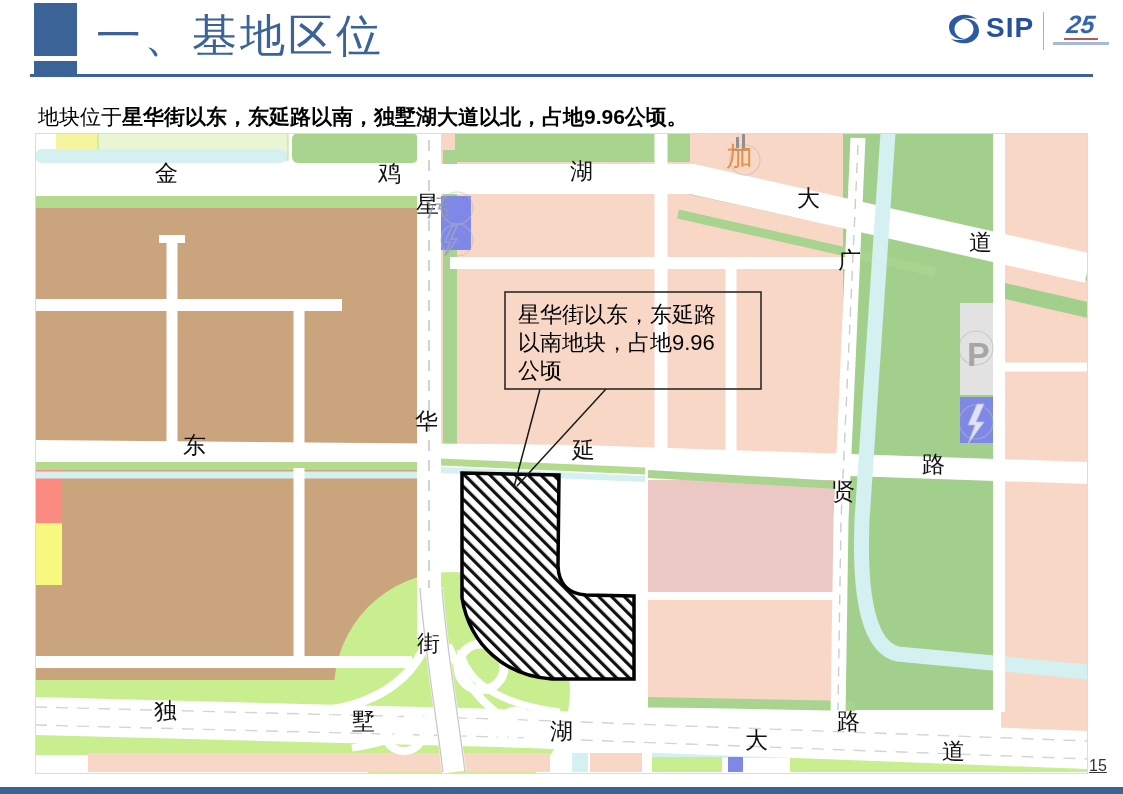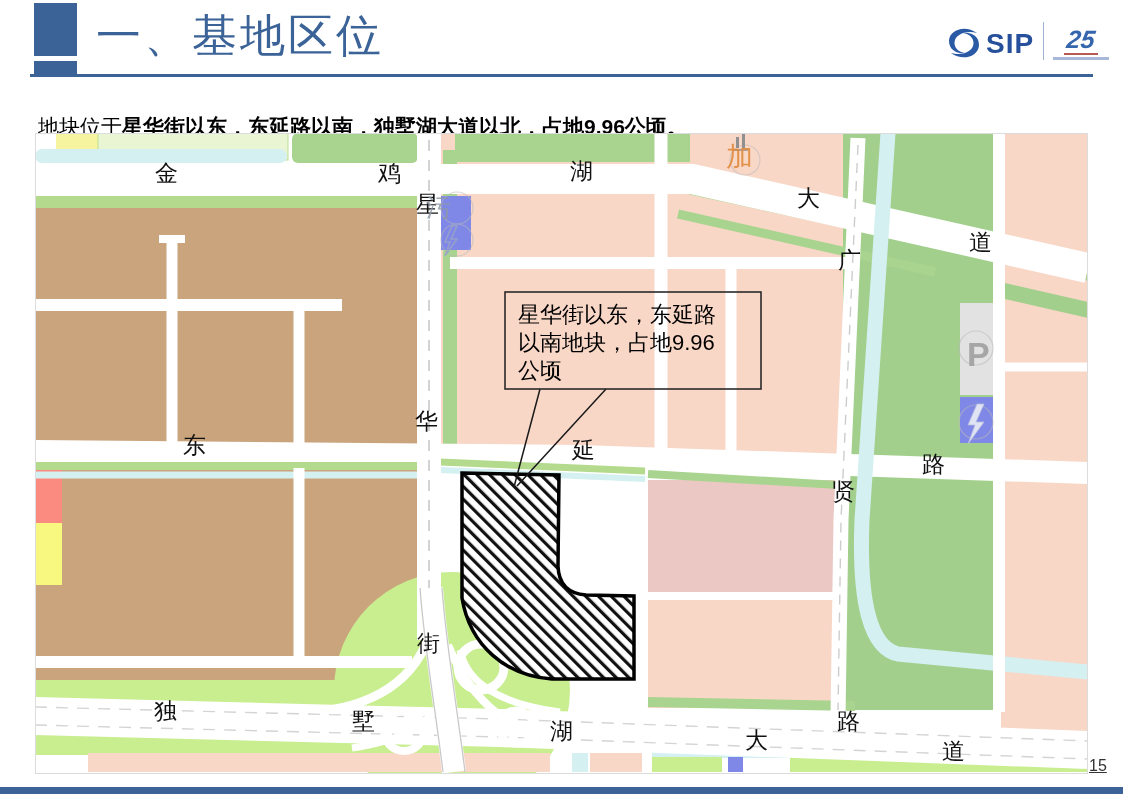--- a/index.html
+++ b/index.html
@@ -6,29 +6,29 @@
   body{
     width:1123px;height:794px;position:relative;background:#ffffff;overflow:hidden;
     font-family:"Liberation Sans","DejaVu Sans",sans-serif;
   }
   
   .deco-square{position:absolute;left:34px;top:3px;width:43px;height:53px;background:#3b6398;}
   .deco-bar{position:absolute;left:34px;top:61px;width:43px;height:13px;background:#3b6398;}
   .page-title{position:absolute;left:96px;top:6px;font-size:45px;font-weight:normal;color:#3b6398;letter-spacing:3px;white-space:nowrap;}
   .title-rule{position:absolute;left:30px;top:74px;width:1063px;height:3px;background:#3b6398;}
   
-  .logo{position:absolute;left:946px;top:12px;display:flex;align-items:flex-end;height:48px;}
+  .logo{position:absolute;left:946px;top:12px;display:flex;align-items:flex-start;height:48px;}
   .logo .sip-text{font-size:28px;font-weight:bold;color:#26509b;letter-spacing:1px;margin-left:4px;}
   .logo .divider{width:1px;height:38px;background:#9fb3d1;margin:0 9px;}
   .anniv{display:flex;flex-direction:column;align-items:center;}
   .anniv .n25{font-size:25px;font-weight:bold;font-style:italic;color:#3565ad;line-height:24px;transform:skewX(-8deg);}
   .anniv .fine1{width:34px;height:2px;background:#b45b55;margin-top:2px;}
   .anniv .fine2{width:56px;height:3px;background:#a8b8d8;margin-top:2px;}
   
-  .subtitle{position:absolute;left:38px;top:92px;font-size:21px;color:#000;white-space:nowrap;}
+  .subtitle{position:absolute;left:38px;top:82px;font-size:21px;color:#000;white-space:nowrap;}
   .subtitle .em{font-weight:bold;}
   
   .map-wrap{position:absolute;left:35px;top:133px;width:1053px;height:641px;}
   .road-label{font-size:23px;fill:#111;}
   .callout-text{font-size:22px;fill:#000;}
   
   .page-number{position:absolute;left:1089px;top:757px;font-size:16px;color:#333;text-decoration:underline;}
   .bottom-bar{position:absolute;left:0;top:787px;width:1123px;height:7px;background:#3b6398;}
 </style>
 </head>

